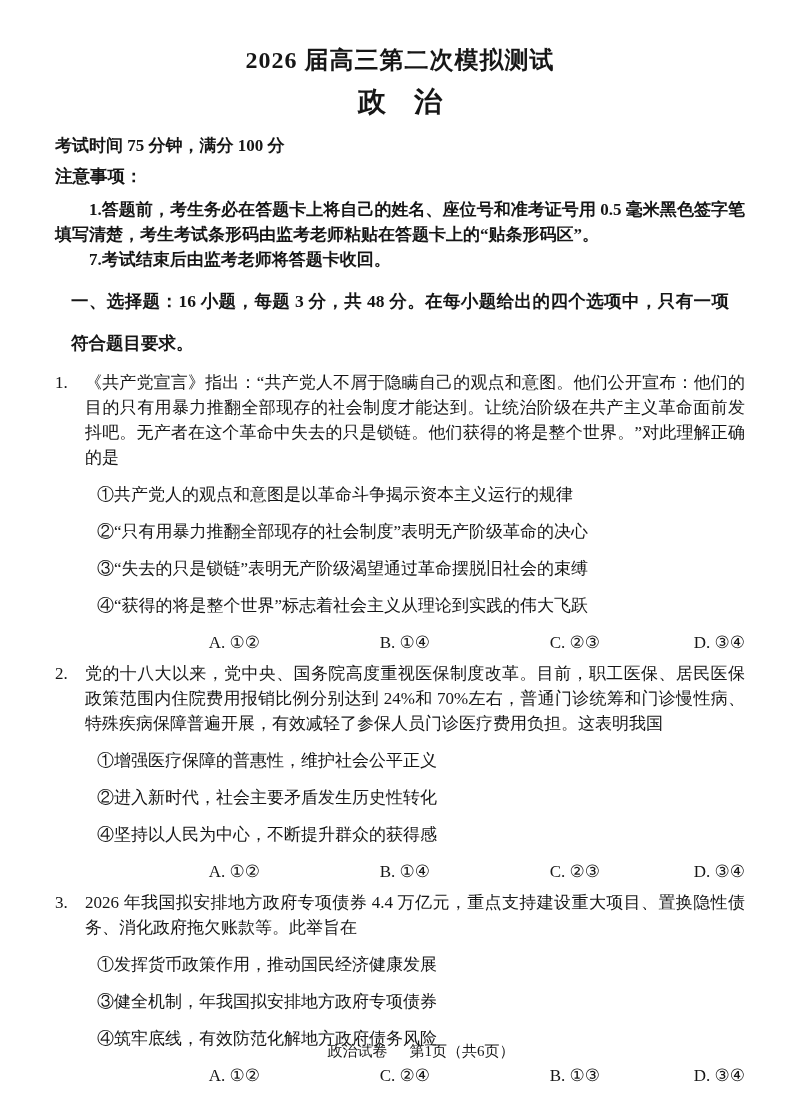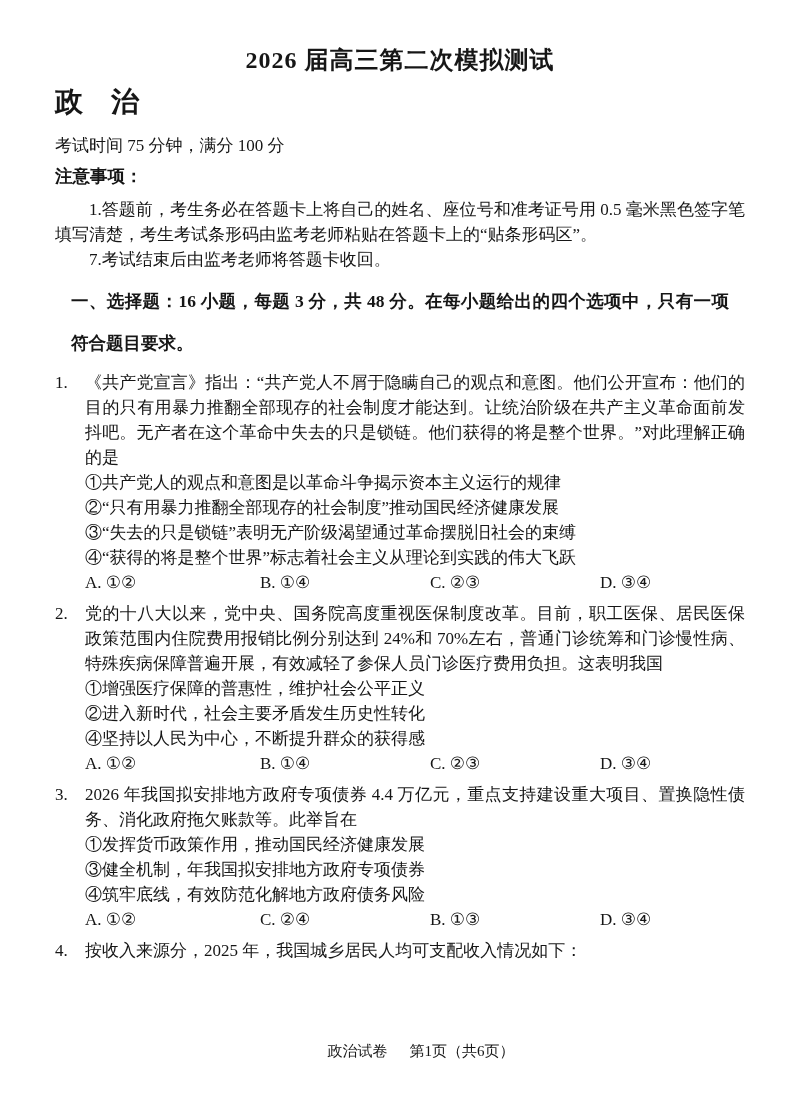--- a/index.html
+++ b/index.html
@@ -20,58 +20,61 @@
   .title {
     margin: 0;
     text-align: center;
     font-size: 24px;
     line-height: 32px;
     font-weight: bold;
     letter-spacing: 1px;
   }
   .subject {
     margin: 8px 0 13px;
+    text-align: center;
     font-size: 28px;
     line-height: 36px;
     font-weight: bold;
   }
-  .exam-info { margin: 10px 0 0; }
+  .exam-info { margin: 10px 0 0; font-weight: bold; }
   .notice-heading {
     margin: 6px 0 8px;
     font-weight: bold;
     font-size: 17.5px;
   }
   .notice-item {
     margin: 0;
     text-indent: 2em;
     text-align: justify;
+    font-weight: bold;
   }
   .section-heading {
     margin: 8px 16px 0;
     font-weight: bold;
     font-size: 17.5px;
     line-height: 42px;
     text-align: justify;
   }
   .question {
     display: flex;
     margin-top: 6px;
   }
   .q-num {
     flex: 0 0 30px;
   }
   .q-body { flex: 1; min-width: 0; }
   .q-stem {
     margin: 0;
     text-align: justify;
   }
-  .q-option { margin: 0; }
+  .q-option { margin: 12px; }
   .q-choices {
     display: grid;
     grid-template-columns: 175px 170px 170px 1fr;
+    text-align: right;
   }
   .q-choice { white-space: nowrap; }
   .footer {
     position: absolute;
     left: 0;
     right: 0;
     bottom: 24px;
     display: flex;
     justify-content: center;
     gap: 22px;
@@ -93,21 +96,21 @@
   <p class="notice-item">1.答题前，考生务必在答题卡上将自己的姓名、座位号和准考证号用 0.5 毫米黑色签字笔填写清楚，考生考试条形码由监考老师粘贴在答题卡上的“贴条形码区”。</p>
   <p class="notice-item">7.考试结束后由监考老师将答题卡收回。</p>
 
   <p class="section-heading">一、选择题：16 小题，每题 3 分，共 48 分。在每小题给出的四个选项中，只有一项符合题目要求。</p>
 
   <div class="question">
     <span class="q-num">1.</span>
     <div class="q-body">
       <p class="q-stem">《共产党宣言》指出：“共产党人不屑于隐瞒自己的观点和意图。他们公开宣布：他们的目的只有用暴力推翻全部现存的社会制度才能达到。让统治阶级在共产主义革命面前发抖吧。无产者在这个革命中失去的只是锁链。他们获得的将是整个世界。”对此理解正确的是</p>
       <p class="q-option">①共产党人的观点和意图是以革命斗争揭示资本主义运行的规律</p>
-      <p class="q-option">②“只有用暴力推翻全部现存的社会制度”推动国民经济健康发展</p>
+      <p class="q-option">②“只有用暴力推翻全部现存的社会制度”表明无产阶级革命的决心</p>
       <p class="q-option">③“失去的只是锁链”表明无产阶级渴望通过革命摆脱旧社会的束缚</p>
       <p class="q-option">④“获得的将是整个世界”标志着社会主义从理论到实践的伟大飞跃</p>
       <div class="q-choices">
         <span class="q-choice">A. ①②</span>
         <span class="q-choice">B. ①④</span>
         <span class="q-choice">C. ②③</span>
         <span class="q-choice">D. ③④</span>
       </div>
     </div>
   </div>

